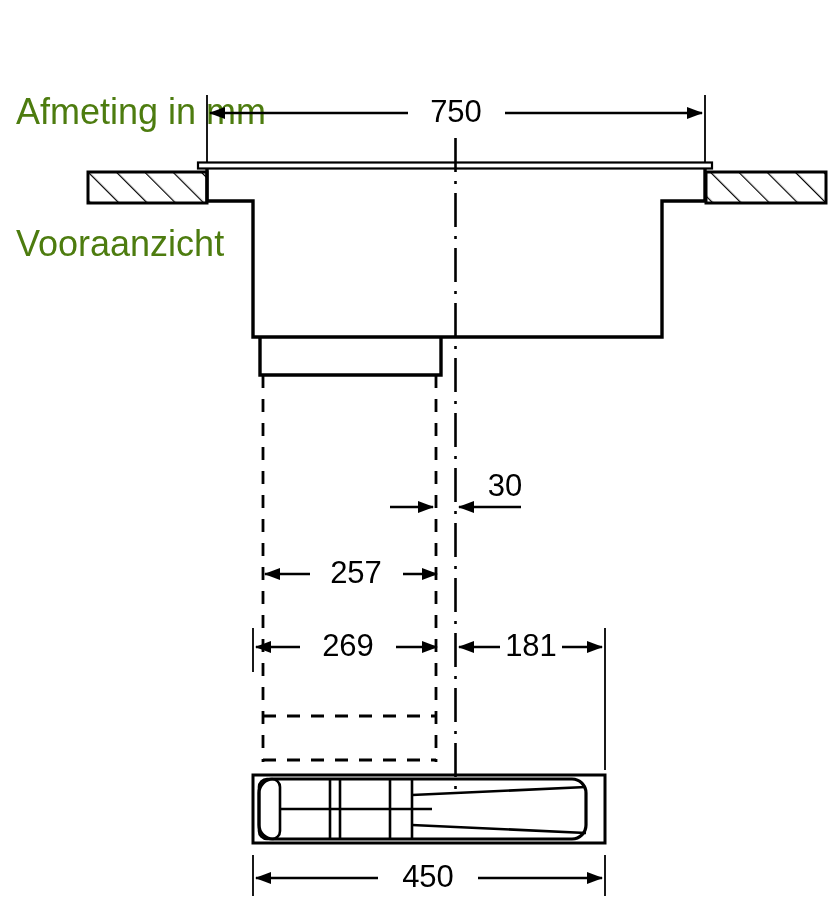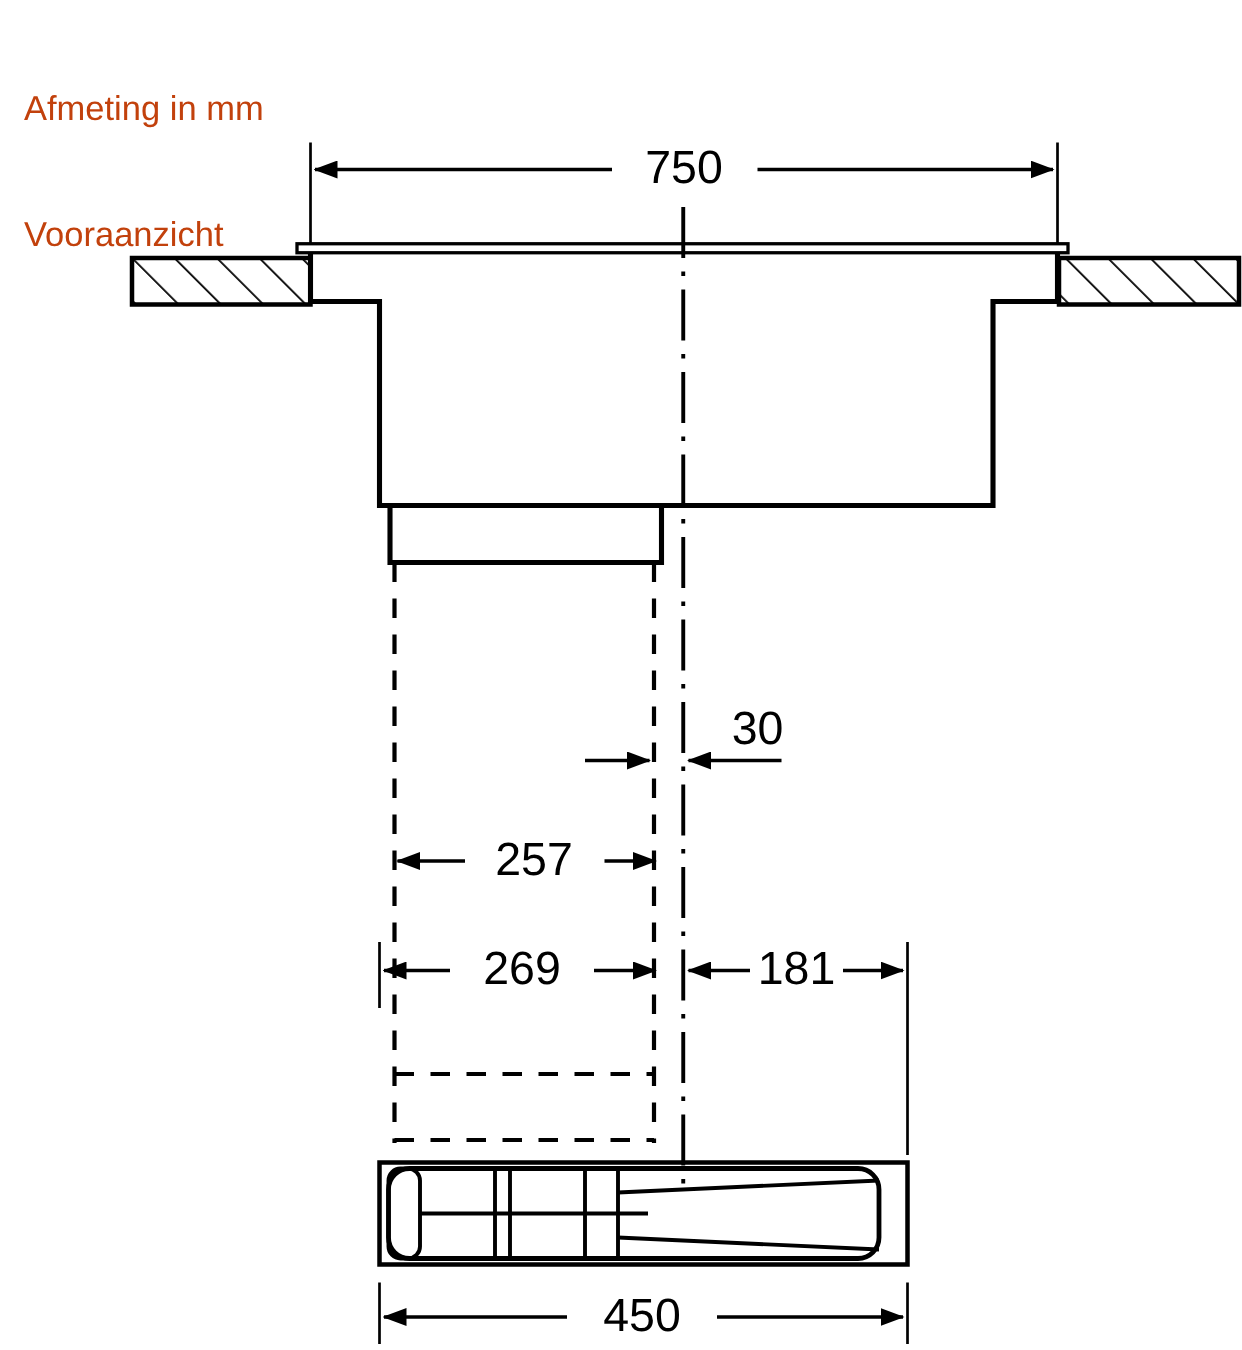--- a/index.html
+++ b/index.html
@@ -17,22 +17,22 @@
     width: 828px;
     height: 900px;
     background: #ffffff;
     overflow: hidden;
   }
   #title-block {
     position: absolute;
     left: 16px;
     top: 2px;
     line-height: 1.22;
-    font-size: 23px;
-    color: #c2410c;
+    font-size: 36px;
+    color: #4d7c0f;
     letter-spacing: 0px;
     white-space: pre;
   }
   #title-block .t-line { display: block; }
   #technical-svg {
     position: absolute;
     left: 0;
     top: 0;
     width: 828px;
     height: 900px;

